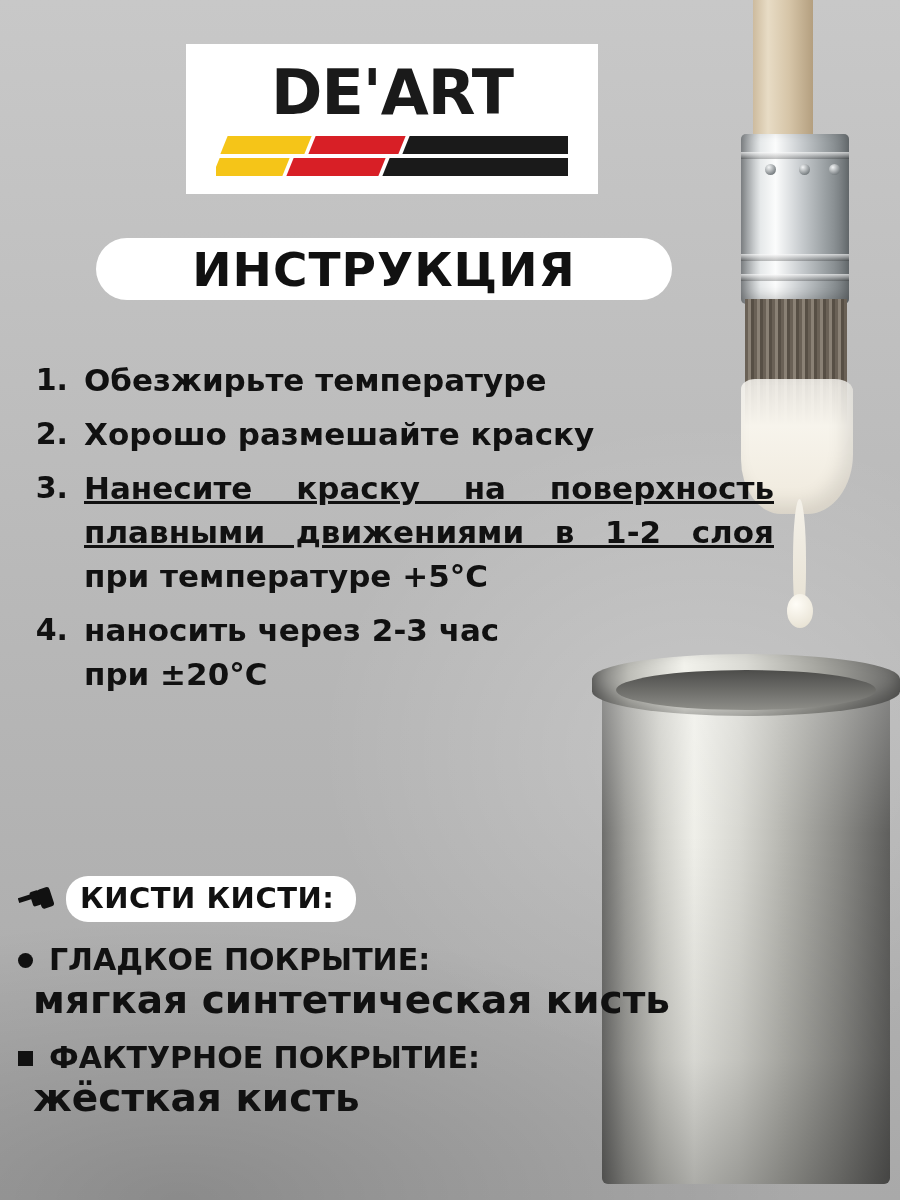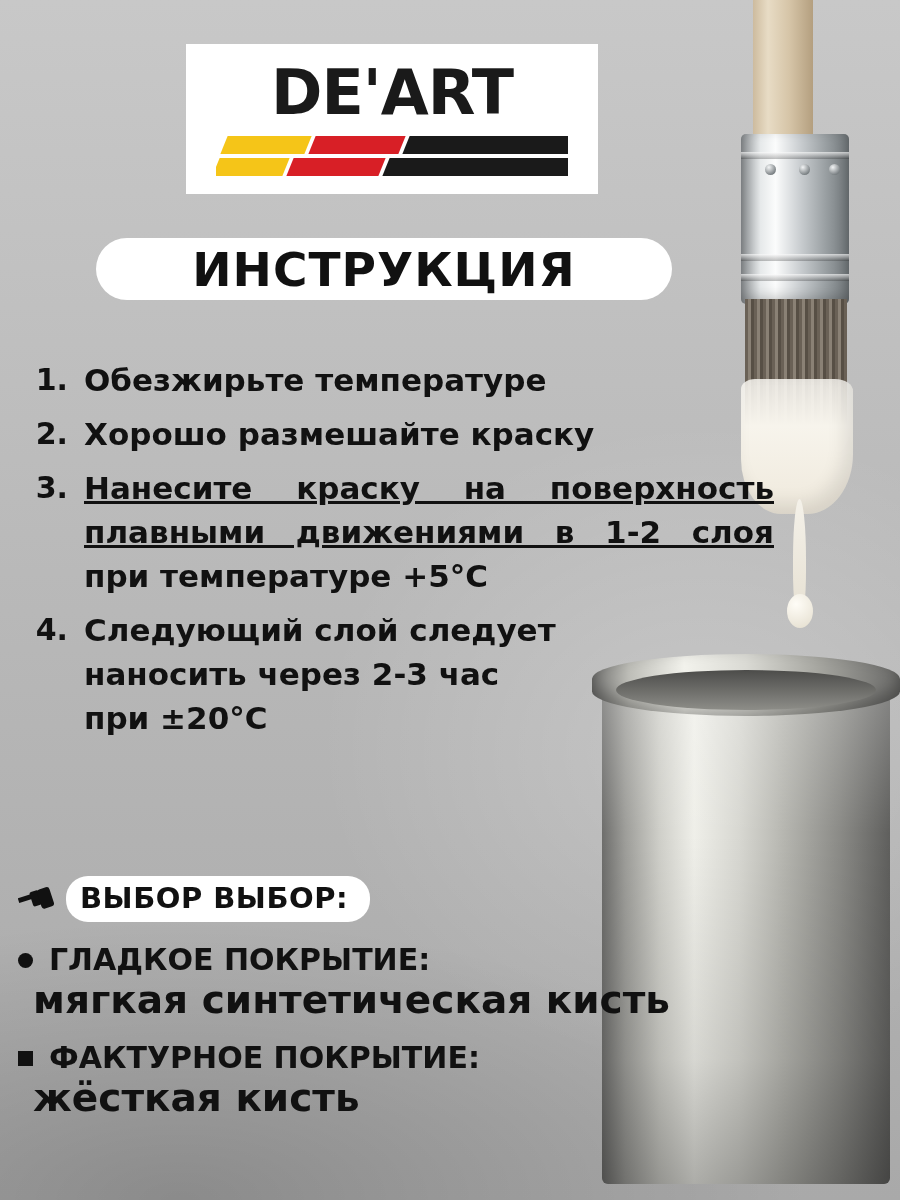--- a/index.html
+++ b/index.html
@@ -380,39 +380,38 @@
       <div class="step-text">
         <span class="line j">Нанесите краску на поверхность</span>
         <span class="line j">плавными движениями в 1-2 слоя</span>
         <span class="line">при температуре +5°С</span>
       </div>
     </div>
 
     <div class="step">
       <div class="step-num">4.</div>
       <div class="step-text">
-        <span class="line">Следующий слой следует</span>
         <span class="line">наносить через 2-3 час</span>
         <span class="line">при ±20°С</span>
       </div>
     </div>
 
   </div>
 
   <div class="brush-choice">
     <div class="bc-header">
       <span class="bc-icon">
         <svg viewBox="0 0 36 28" width="36" height="28" aria-hidden="true">
           <rect x="0" y="11" width="15" height="5" fill="#111" transform="rotate(-18 7 13)"></rect>
           <rect x="13" y="6" width="9" height="15" rx="2" fill="#111" transform="rotate(-18 17 13)"></rect>
           <rect x="21" y="3" width="13" height="20" rx="3" fill="#111" transform="rotate(-18 27 13)"></rect>
         </svg>
       </span>
       <span class="bc-pill">
-        <span class="bc-title">ВЫБОР ВЫБОР:</span>
+        <span class="bc-title">КИСТИ КИСТИ:</span>
       </span>
     </div>
 
     <div class="bc-item">
       <div class="row">
         <span class="bullet-dot"></span>
         <span class="heading">ГЛАДКОЕ ПОКРЫТИЕ:</span>
       </div>
       <div class="sub">мягкая синтетическая кисть</div>
     </div>

